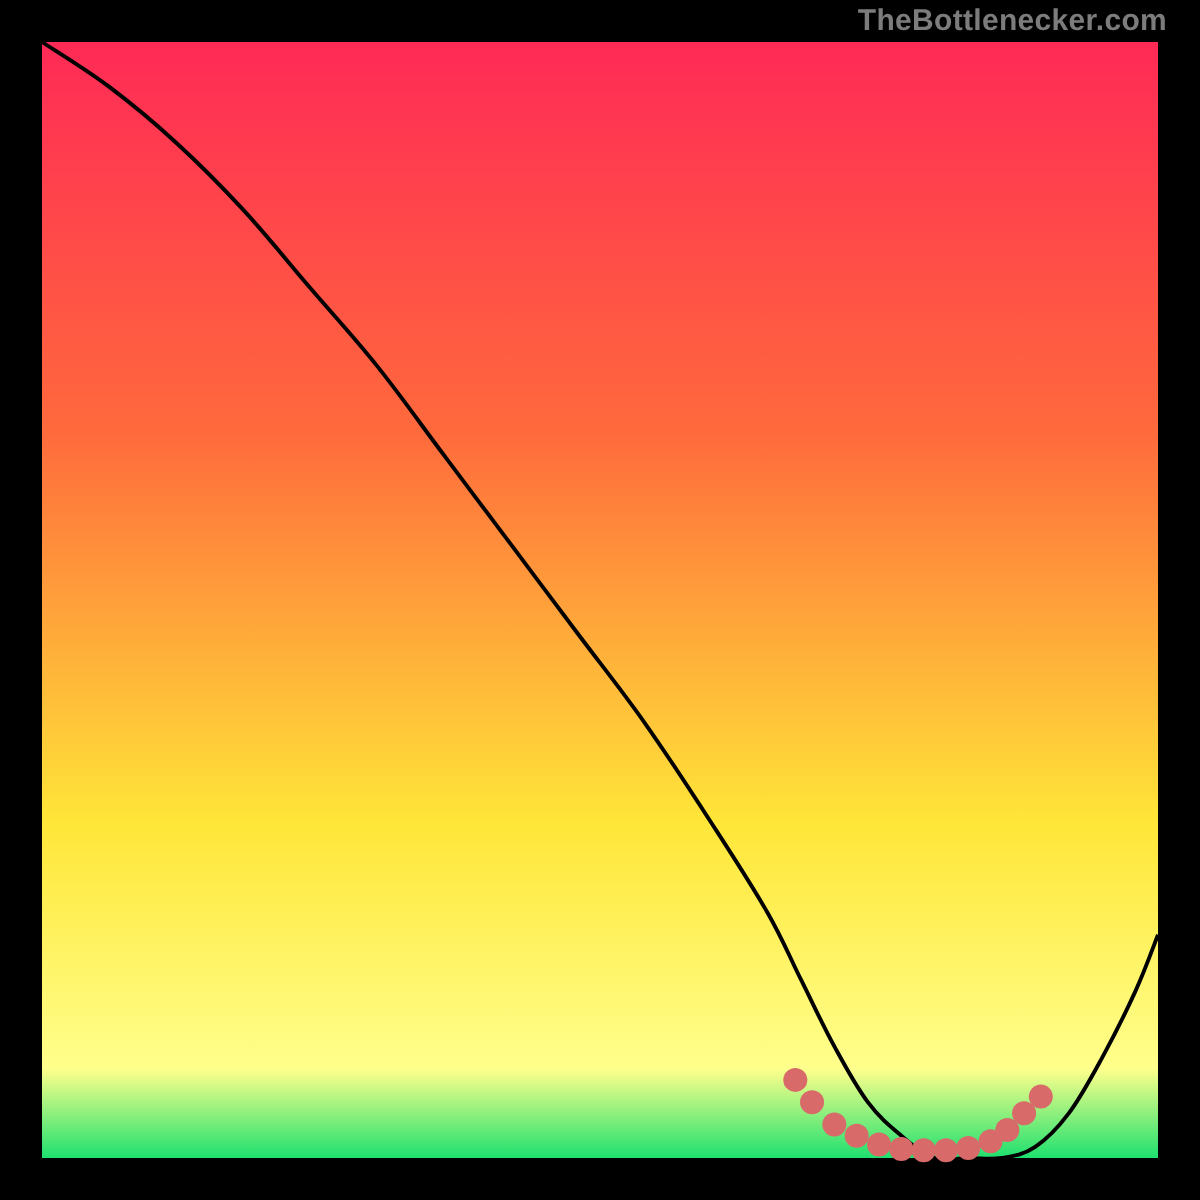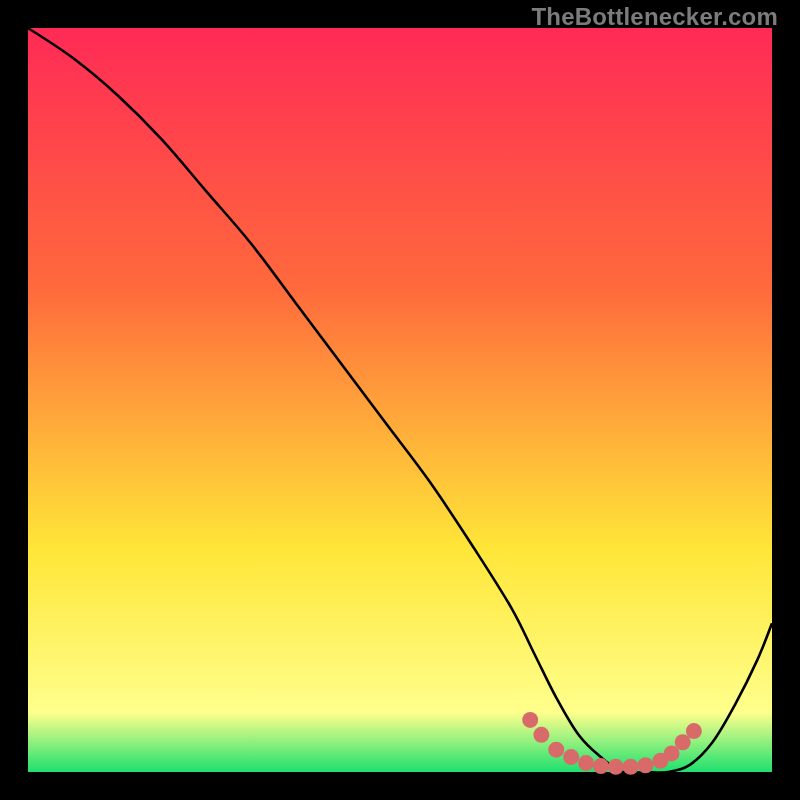--- a/index.html
+++ b/index.html
@@ -15,21 +15,21 @@
   .frame {
     position: relative;
     width: 800px;
     height: 800px;
   }
   .attribution {
     position: absolute;
     top: 3px;
     right: 22px;
     color: #7c7c7c;
-    font-size: 24px;
+    font-size: 20px;
     font-weight: bold;
     letter-spacing: 0.2px;
     z-index: 10;
   }
   svg.chart {
     position: absolute;
     top: 0;
     left: 0;
   }
 </style>

